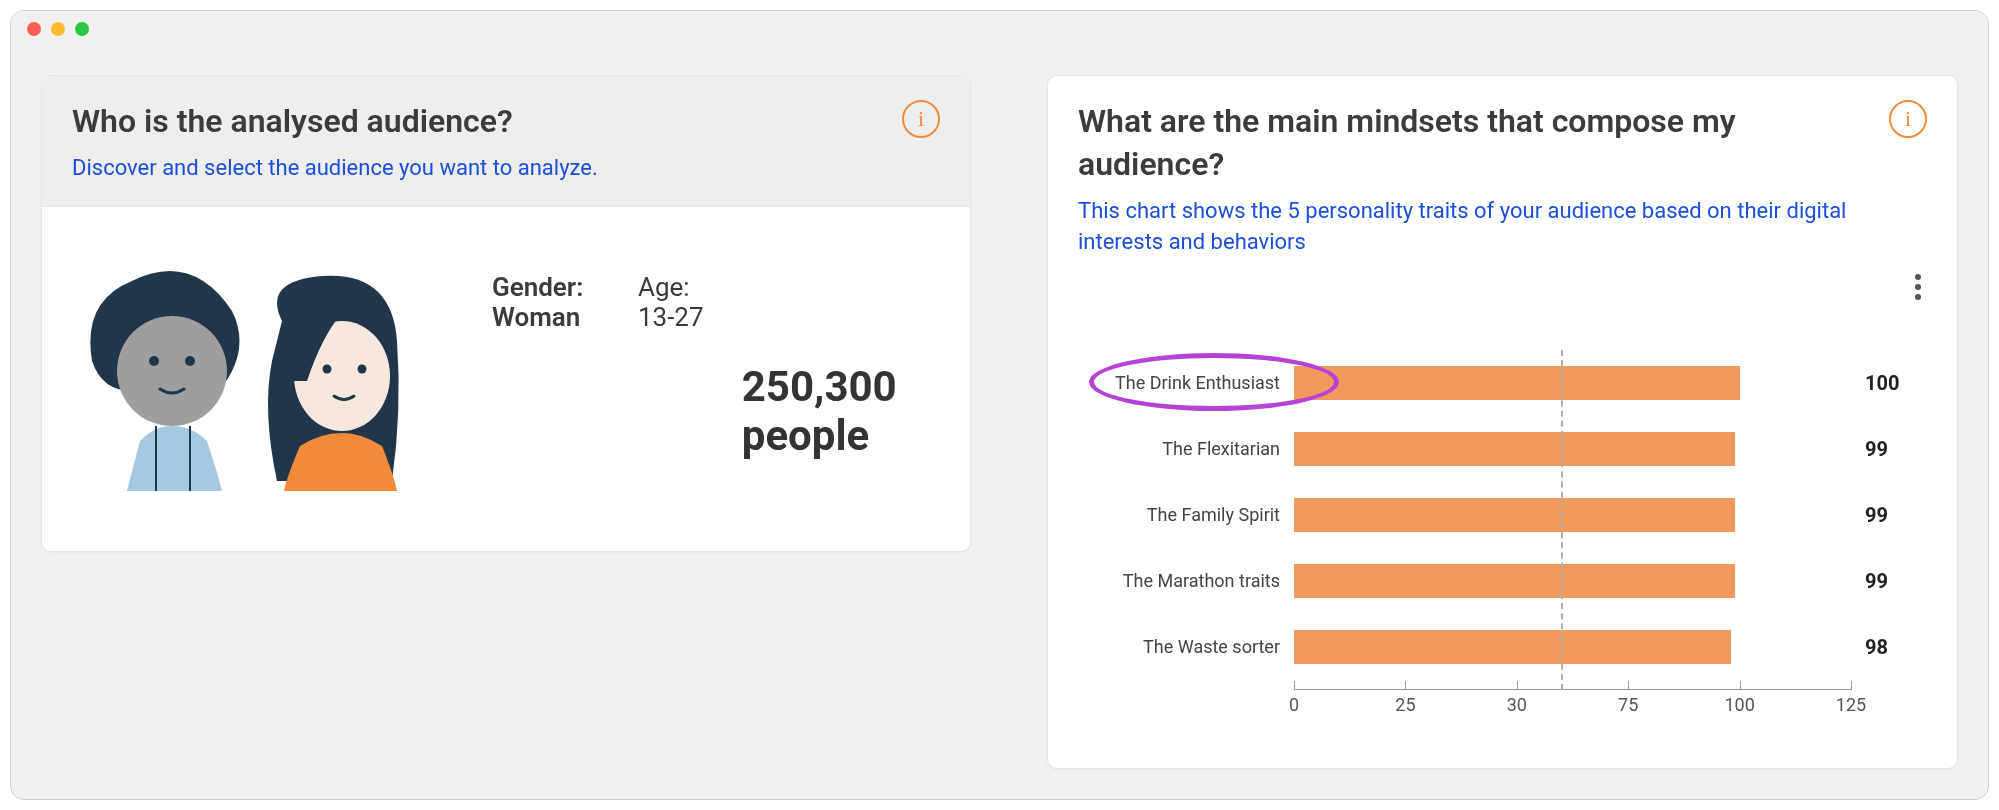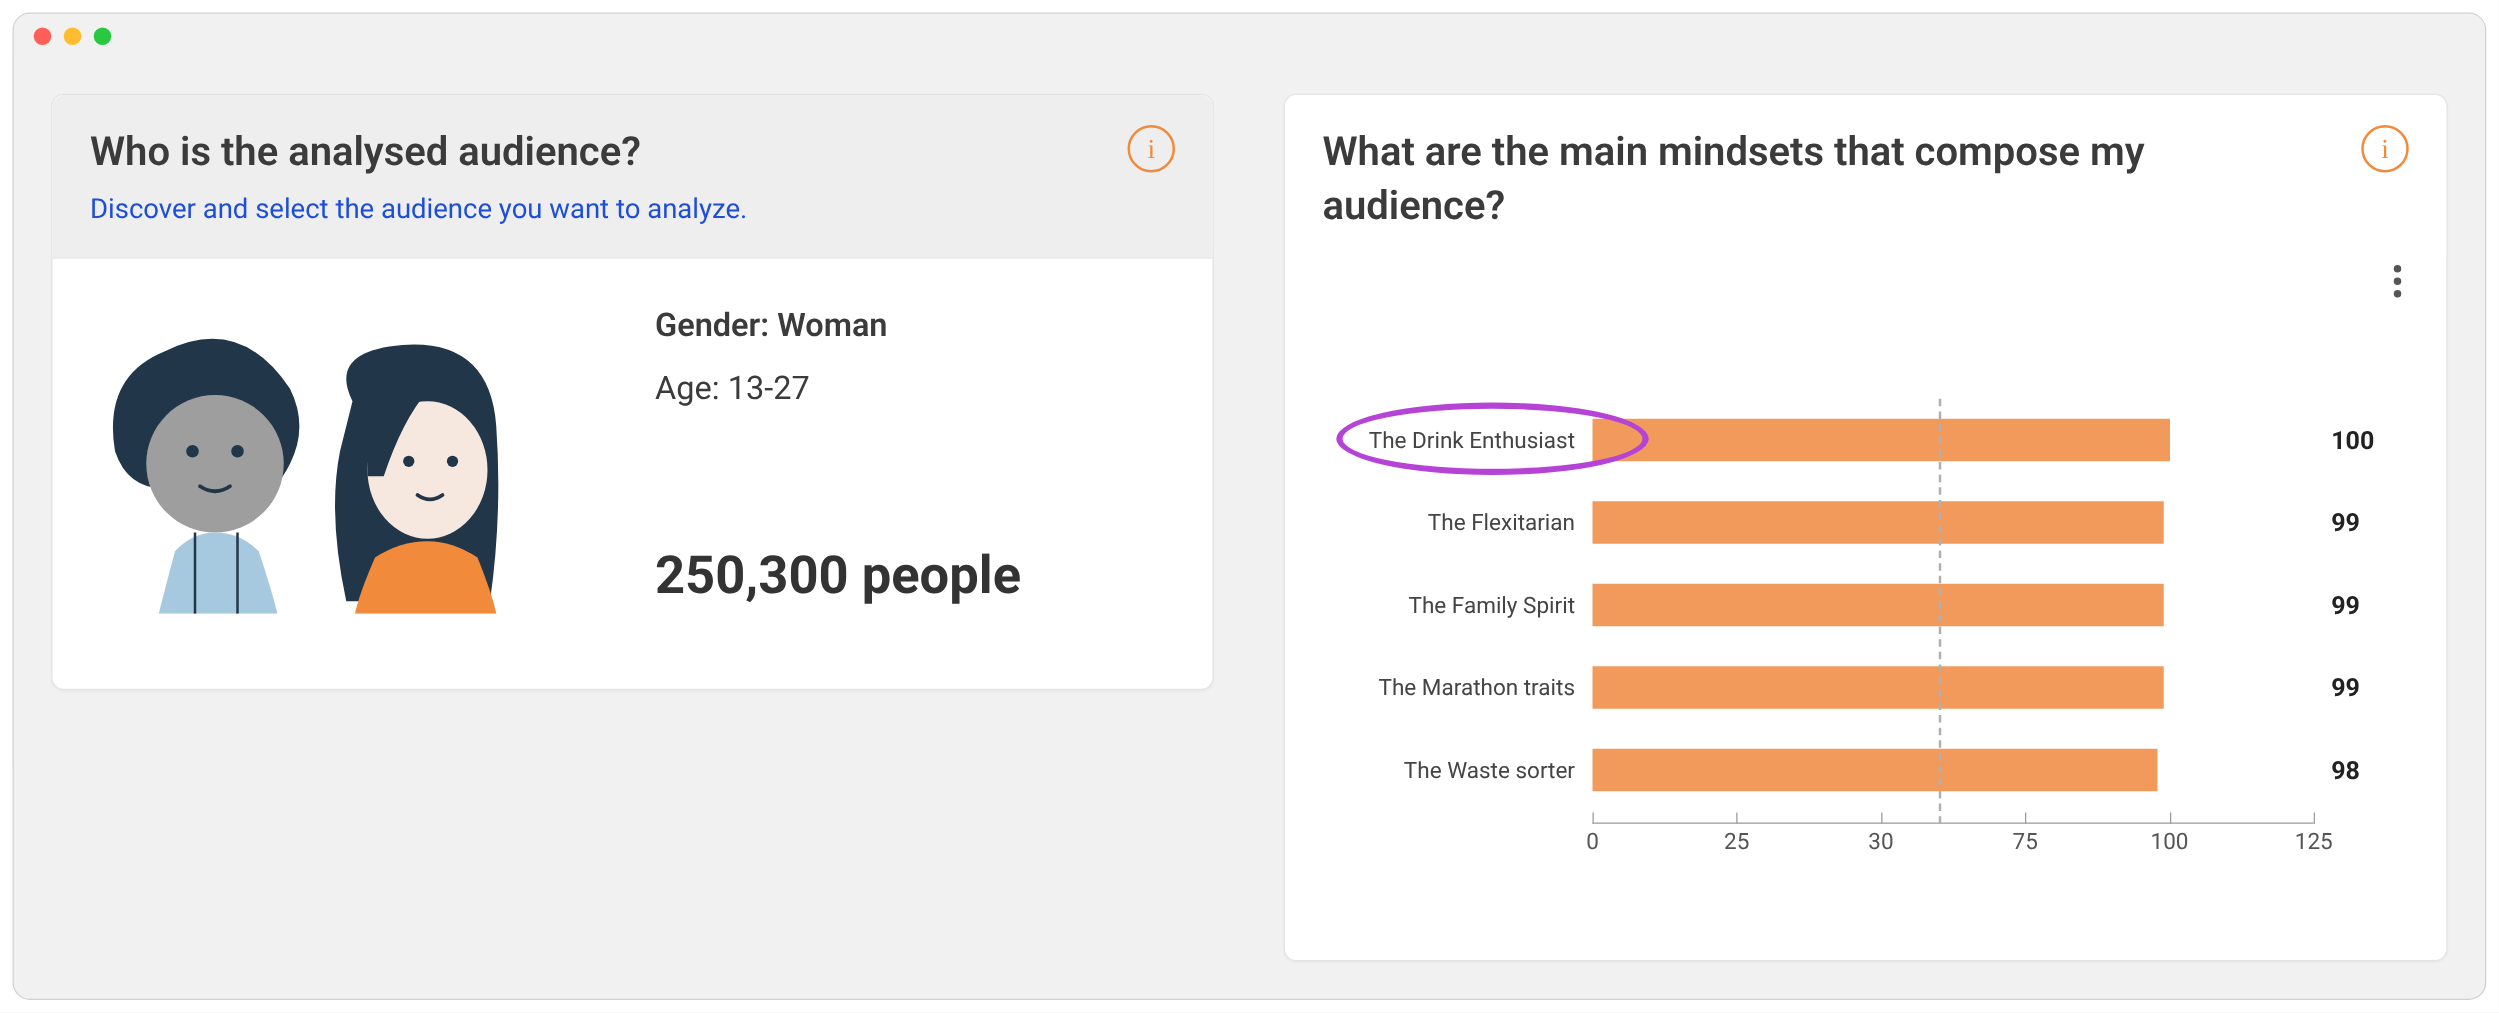--- a/index.html
+++ b/index.html
@@ -29,21 +29,21 @@
     background: #f1f1f1;
   }
   .dot { width: 14px; height: 14px; border-radius: 50%; }
   .dot.red { background: #ff5f57; }
   .dot.yellow { background: #febc2e; }
   .dot.green { background: #28c840; }
 
   .content-area {
     flex: 1;
     display: flex;
-    gap: 56px;
+    gap: 76px;
     padding: 28px 30px 30px 30px;
   }
 
   .card {
     background: #ffffff;
     border: 1px solid #e4e4e4;
     border-radius: 10px;
     box-shadow: 0 1px 2px rgba(0,0,0,0.03);
     overflow: visible;
     display: flex;
@@ -102,25 +102,24 @@
     gap: 40px;
     align-items: center;
   }
   .illustration {
     width: 380px;
     height: 250px;
     flex-shrink: 0;
   }
   .meta-stack {
     display: flex;
-    flex-direction: column;
+    flex-direction: row;
     gap: 20px;
     font-size: 26px;
     color: #3b3b3b;
-    margin-left: 32px;
   }
   .meta-stack .gender { font-weight: 600; }
   .meta-stack .age { font-weight: 400; }
   .meta-stack .count {
     font-size: 42px;
     font-weight: 700;
     margin-top: 90px;
     color: #333;
   }
 
@@ -282,20 +281,21 @@
             <span>people</span>
           </div>
         </div>
       </div>
     </div>
 
     <div class="card right-card">
       <div class="card-header">
         <div style="max-width:780px;">
           <div class="card-title">What are the main mindsets that compose my audience?</div>
+          <div class="card-sub">This chart shows the 5 personality traits of your audience based on their digital interests and behaviors</div>
         </div>
         <div class="info-icon">i</div>
       </div>
       <div class="right-body">
         <div class="kebab">
           <span></span>
             <span></span>
             <span></span>
         </div>
         <div class="chart" id="chart">

